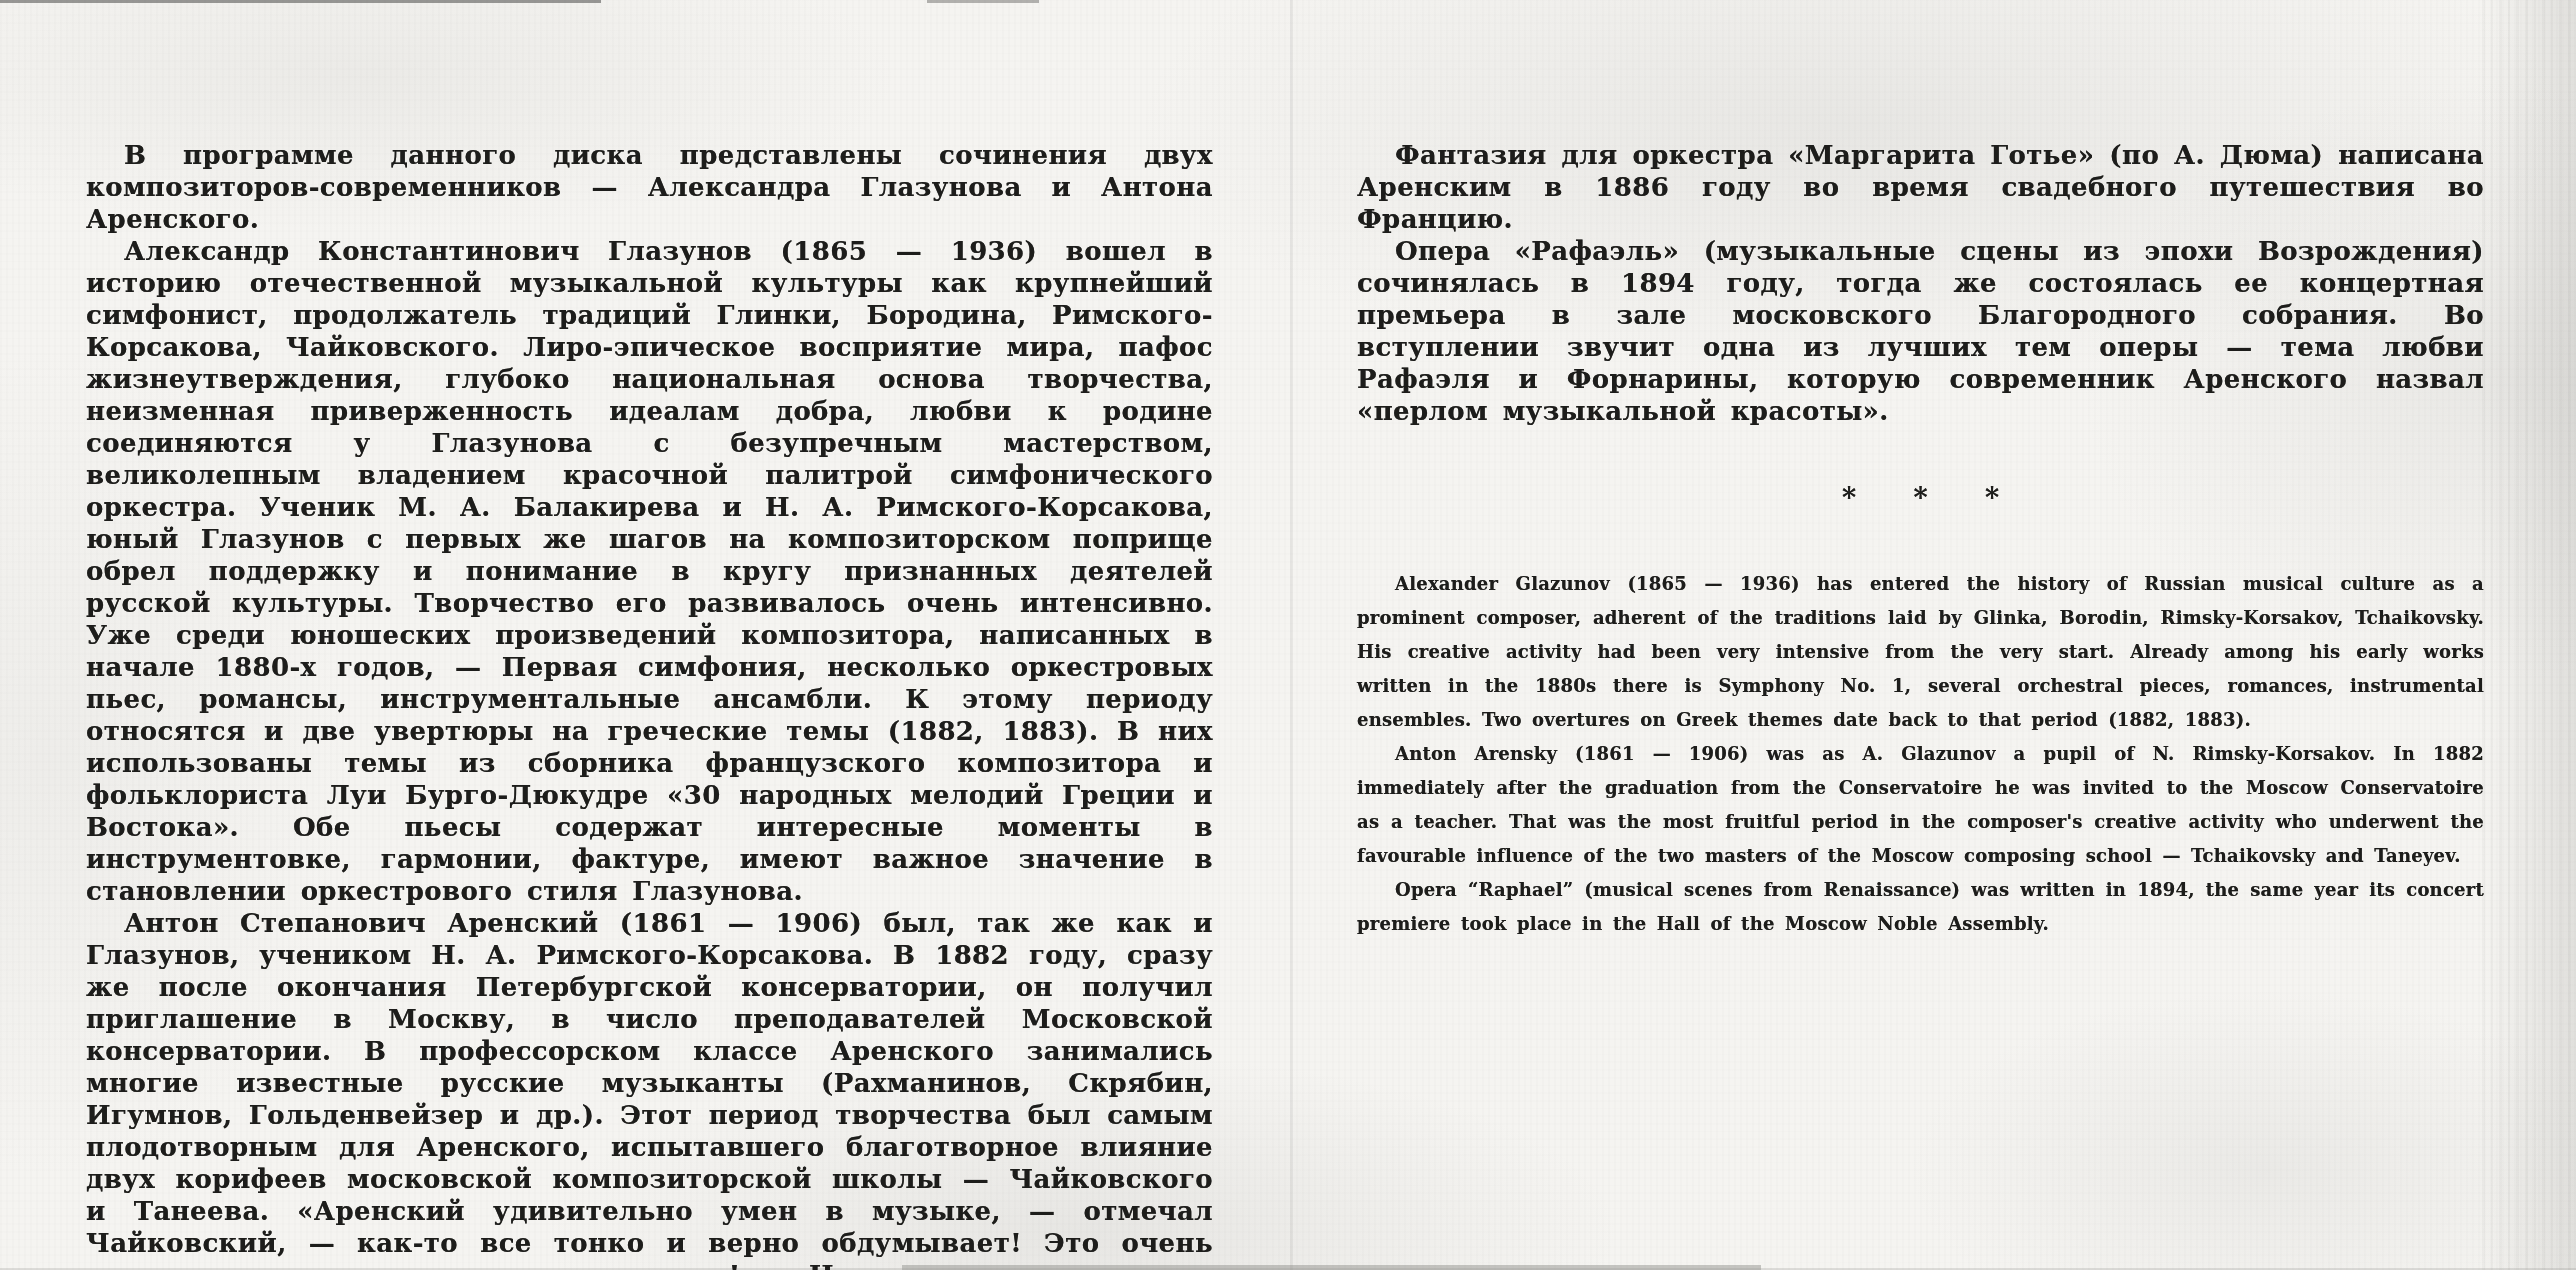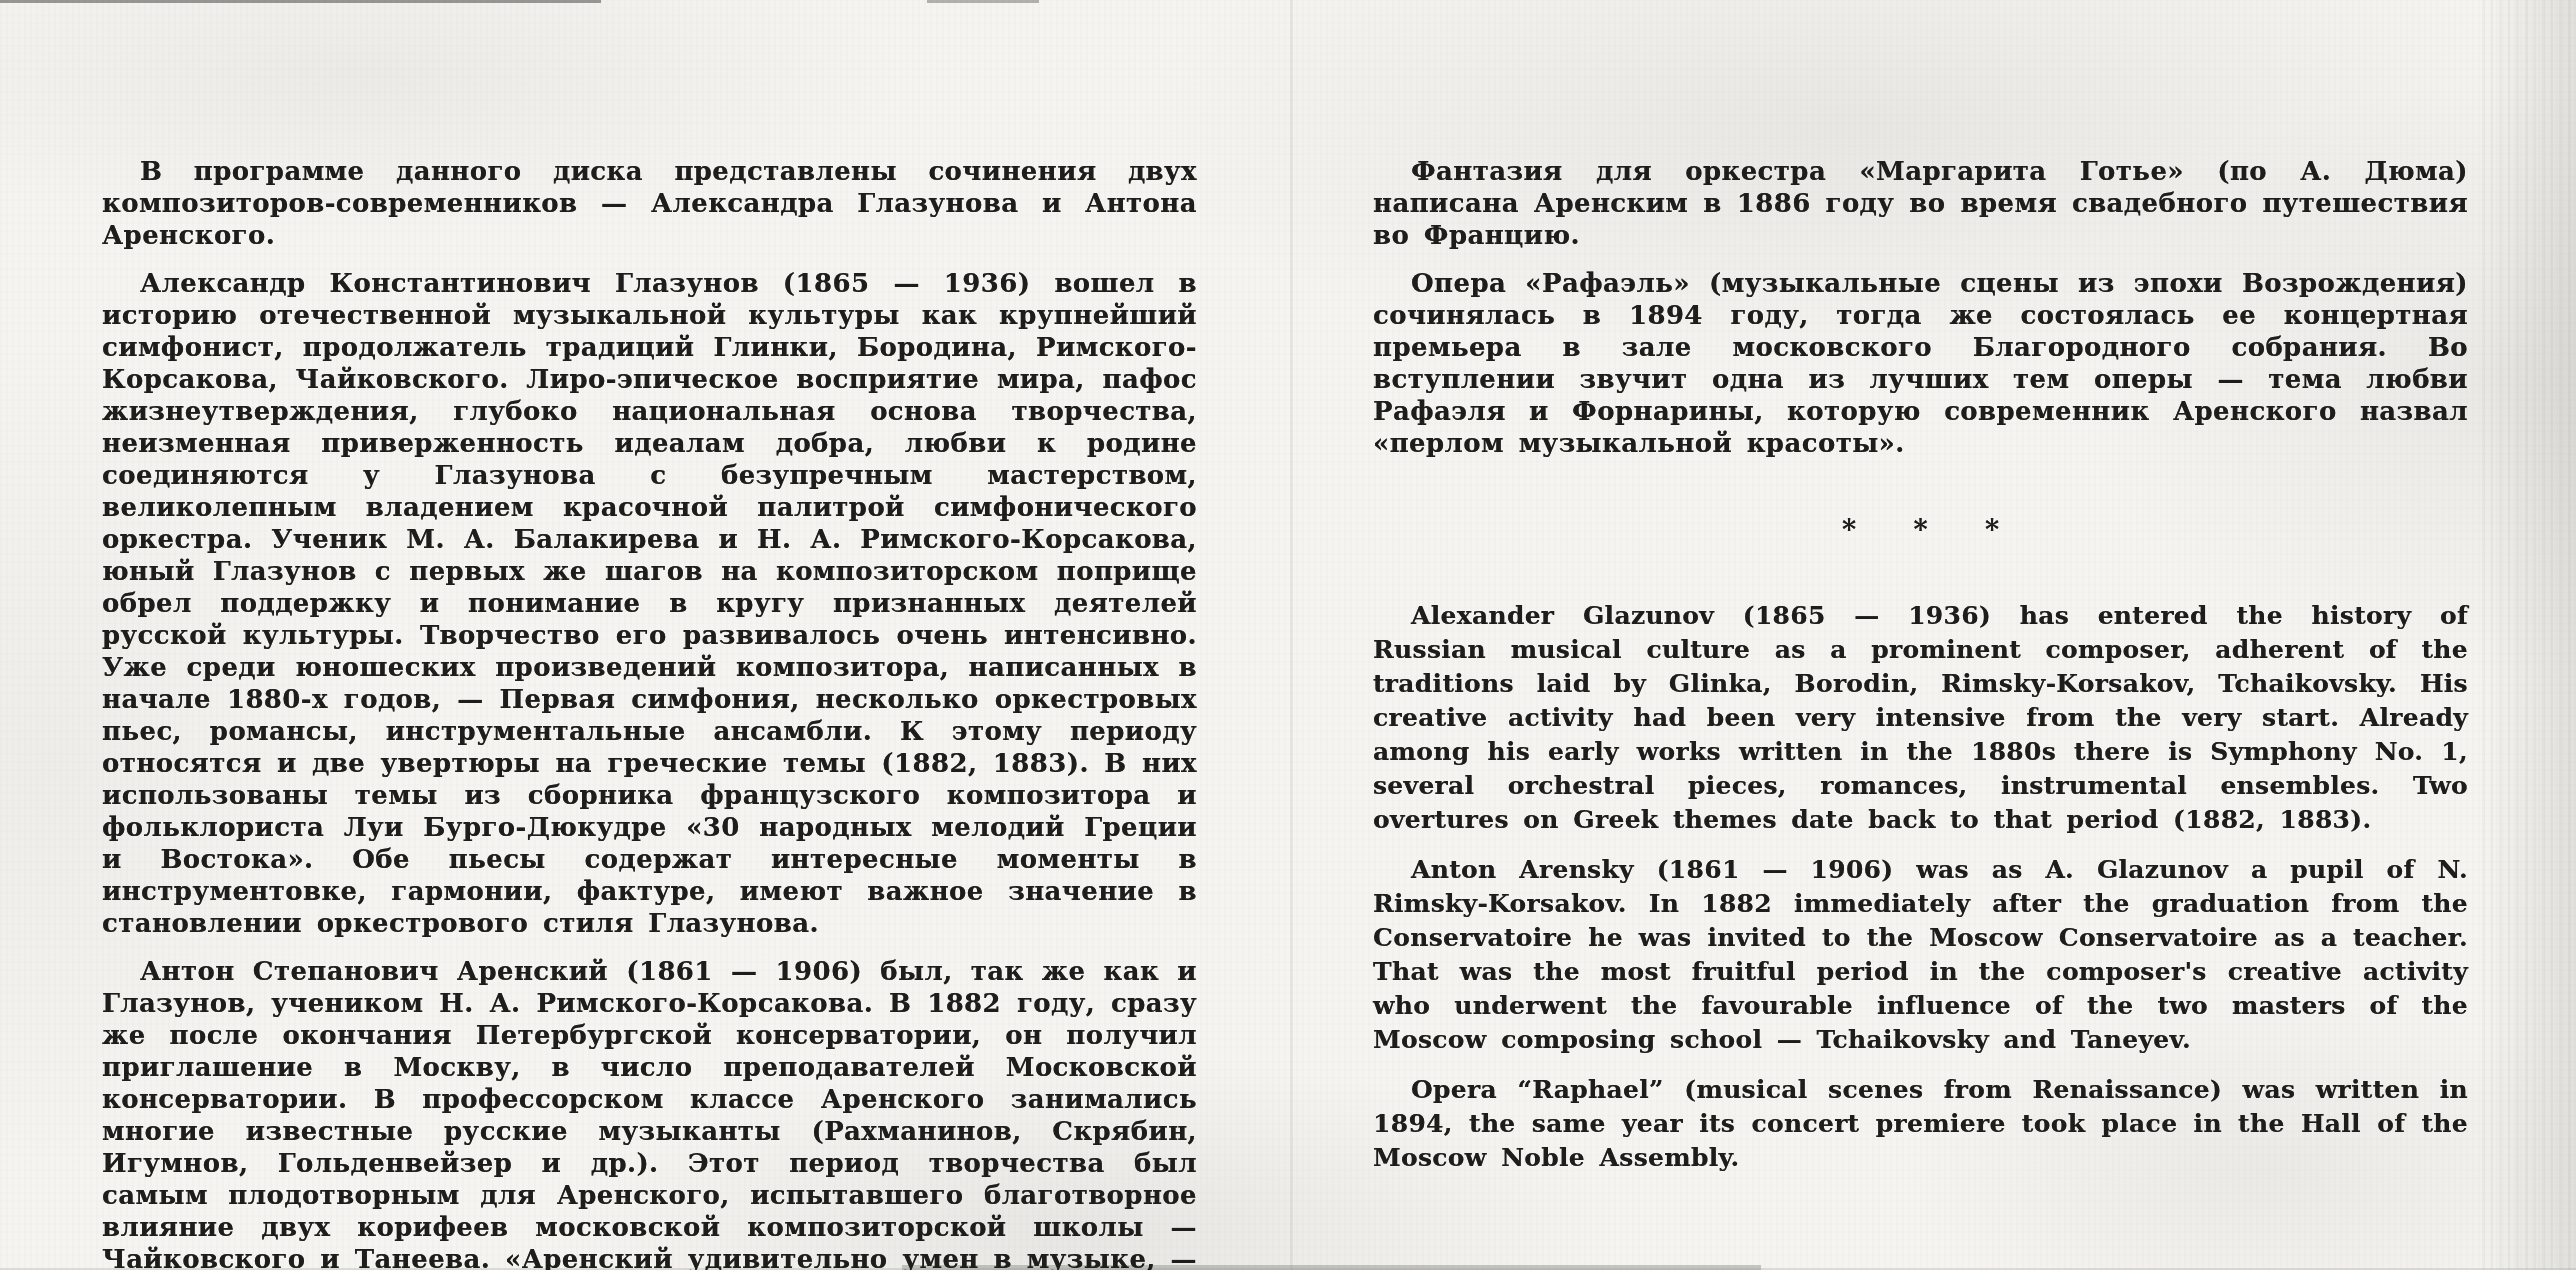--- a/index.html
+++ b/index.html
@@ -54,32 +54,32 @@
   .col {
     position: absolute;
     top: 139px;
     width: 1127px;
     color: #1d1d1b;
   }
   .col-left  { left: 86px;  }
   .col-right { left: 1357px; }
 
   .para {
-    margin: 16px;
+    margin: 0;
     text-indent: 38px;
     text-align: justify;
     font-weight: 700;
     font-size: 26px;
     line-height: 32px;
     word-spacing: 0.20em;
     letter-spacing: 0.015em;
     text-shadow: 0 0 0.5px rgba(25,25,22,0.65);
   }
   .para-en {
-    font-size: 25px;
+    font-size: 18px;
     line-height: 34px;
     word-spacing: 0.22em;
     letter-spacing: 0.012em;
   }
   .sep {
     margin: 55px 0 53px;
     text-align: center;
     font-weight: 700;
     font-size: 27px;
     line-height: 32px;

